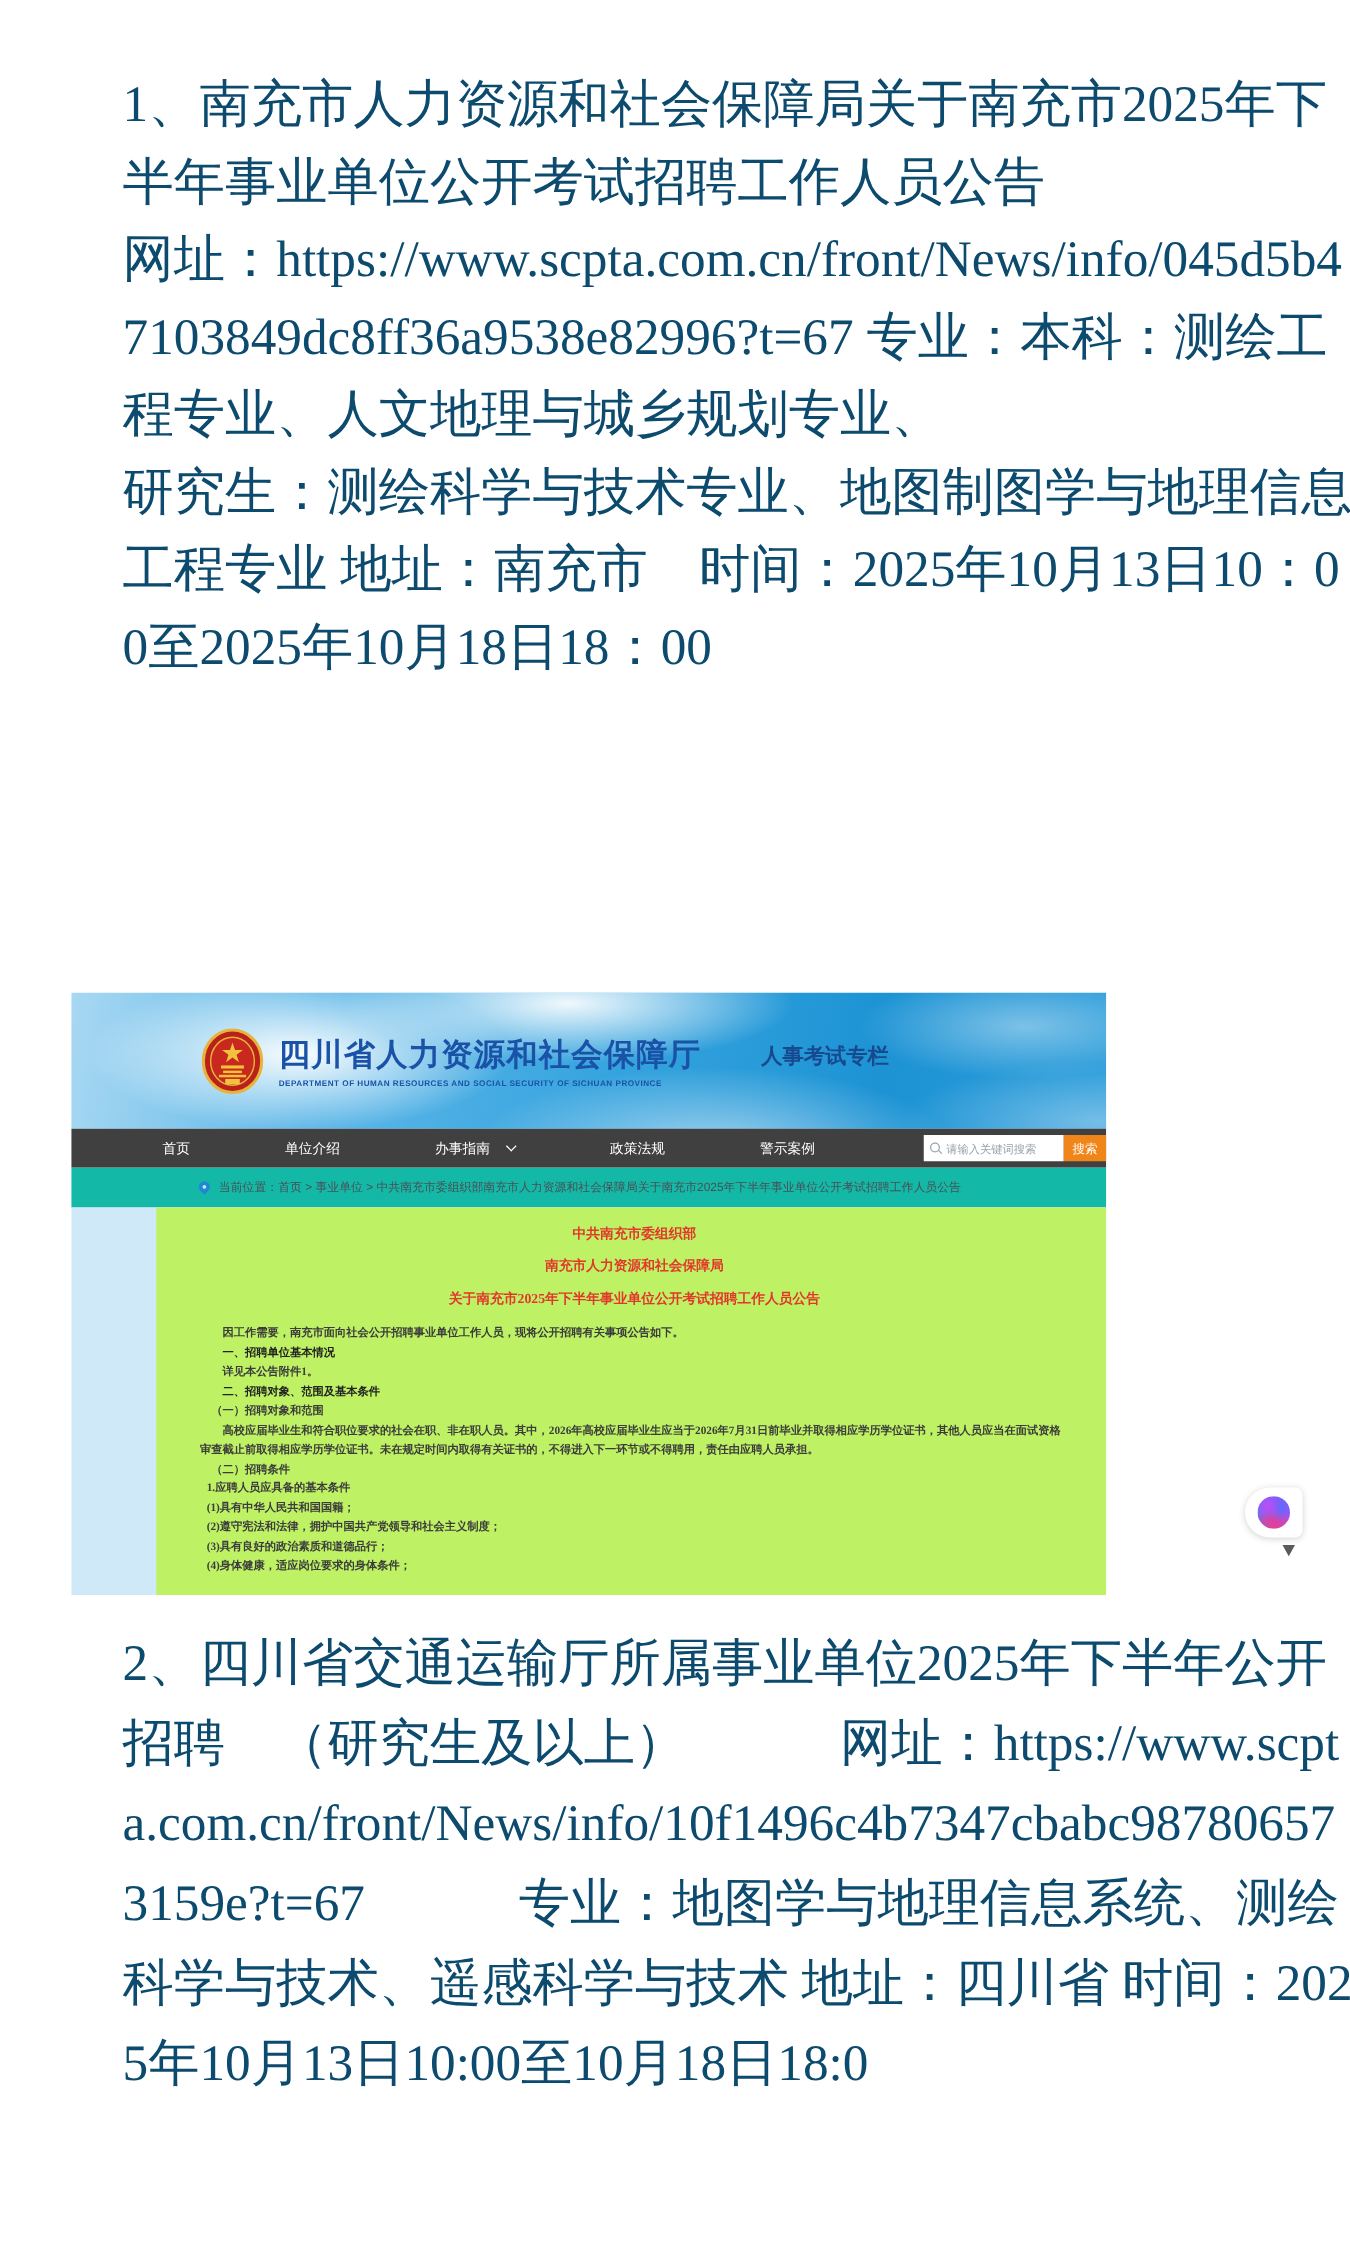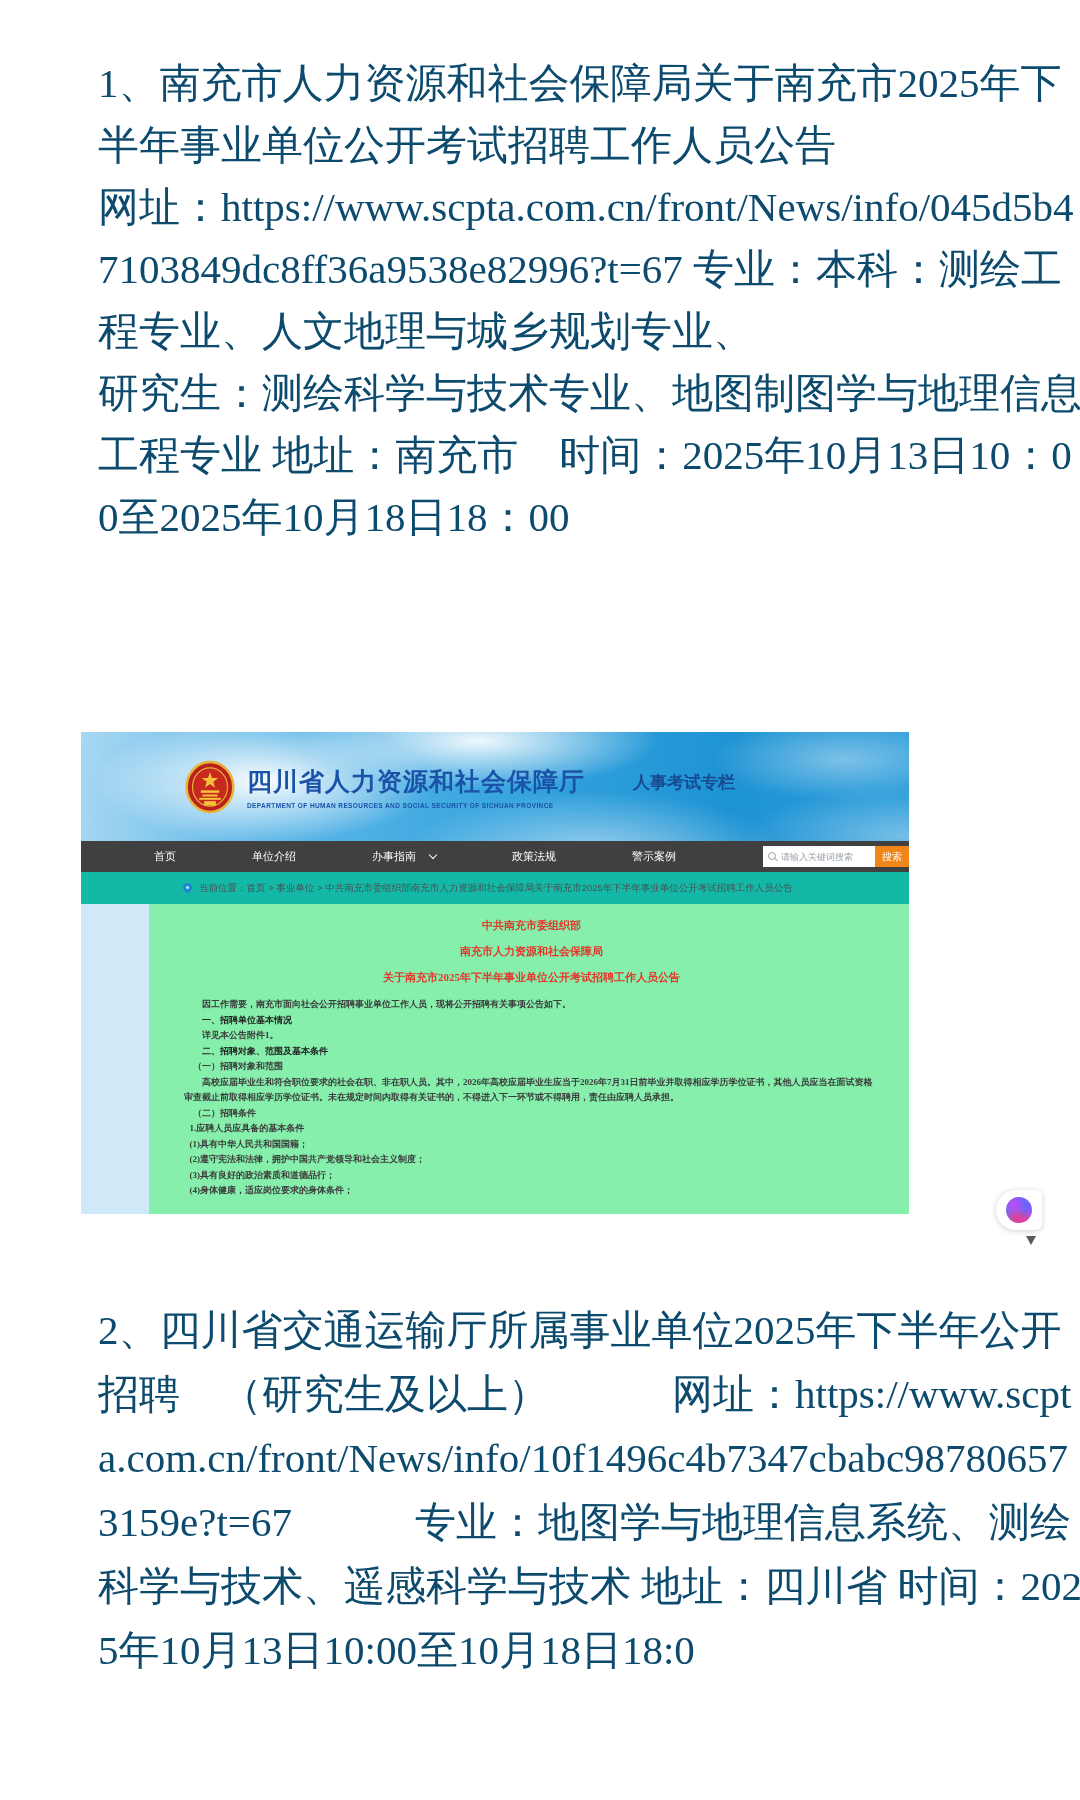--- a/index.html
+++ b/index.html
@@ -18,22 +18,22 @@
     font-size:41px;
     word-break:break-all;
     margin-left:24px;
   }
   #sec1{top:52px;line-height:62px;}
   #sec2{top:1298px;line-height:64px;}
   .bigtext p{margin:0;padding:0;}
 
   
   #shot{
-    position:absolute;left:57px;top:732px;width:828px;height:482px;
-    overflow:hidden;background:#fff;margin-left:24px;
+    position:absolute;left:57px;top:794px;width:828px;height:482px;
+    overflow:hidden;background:#fff;
   }
   .shot-header{
     height:109px;position:relative;
     background:
       radial-gradient(ellipse 260px 95px at 22% 45%, rgba(255,255,255,.96), rgba(255,255,255,0) 65%),
       radial-gradient(ellipse 300px 80px at 48% 8%,  rgba(255,255,255,.92), rgba(255,255,255,0) 60%),
       radial-gradient(ellipse 320px 110px at 62% 115%, rgba(255,255,255,.55), rgba(255,255,255,0) 60%),
       radial-gradient(ellipse 220px 70px at 92% 25%, rgba(255,255,255,.40), rgba(255,255,255,0) 60%),
       radial-gradient(ellipse 260px 80px at 99% 95%, rgba(255,255,255,.35), rgba(255,255,255,0) 60%),
       linear-gradient(97deg,#a8d8f2 0%,#5eb7e8 24%,#36a4de 52%,#1d93d4 78%,#2a9cda 100%);
@@ -105,21 +105,21 @@
   .pin:after{
     content:"";position:absolute;left:3px;top:3px;width:3px;height:3px;
     border-radius:50%;background:#c9e6f7;
   }
   .crumb-text{font-size:9.5px;color:#4a4f55;white-space:nowrap;}
   
   .shot-content{
     background:#cfe9f8;height:310px;position:relative;
   }
   .doc-panel{
-    position:absolute;left:68px;top:0;right:0;bottom:0;background:#86efac;
+    position:absolute;left:68px;top:0;right:0;bottom:0;background:#bef264;
     padding:8px 30px 0 35px;box-sizing:border-box;
     font-family:"Liberation Serif","DejaVu Serif",serif;
   }
   .doc-title{
     text-align:center;color:#e2372b;font-weight:bold;
     font-size:11px;line-height:26px;
   }
   .doc-body{margin-top:7px;}
   .doc-p{
     margin:0;font-size:9px;line-height:15.5px;color:#3c3c3c;

